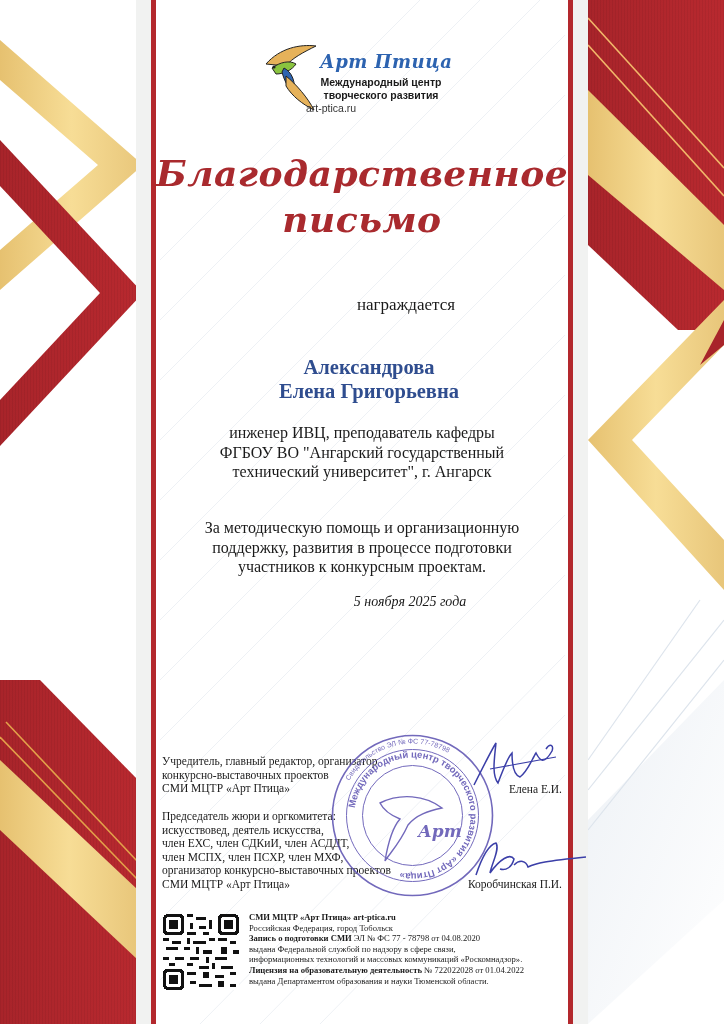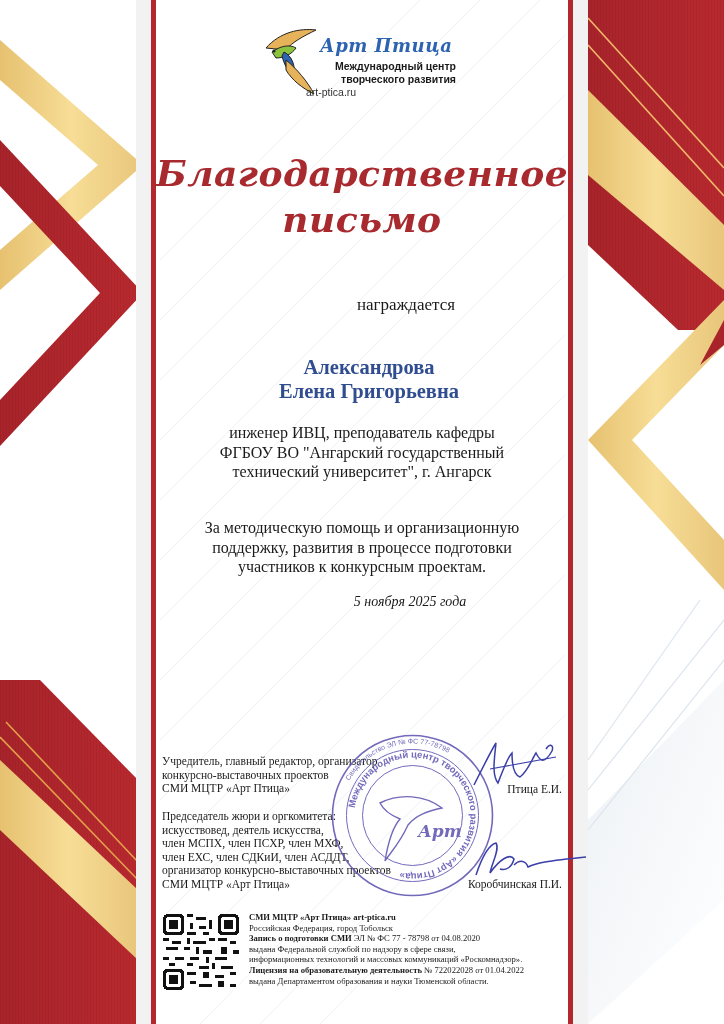--- a/index.html
+++ b/index.html
@@ -7,30 +7,30 @@
     width: 724px; height: 1024px; position: relative; overflow: hidden;
     background: #ffffff;
     font-family: "Liberation Serif", serif;
   }
   .page { position: absolute; inset: 0; }
   .bg-svg { position: absolute; left: 0; top: 0; width: 724px; height: 1024px; }
 
   .center { position: absolute; left: 0; width: 724px; text-align: center; }
 
   
-  .logo { position: absolute; left: 262px; top: 24px; width: 200px; height: 80px; }
+  .logo { position: absolute; left: 262px; top: 40px; width: 200px; height: 80px; }
   .logo-title {
     position: absolute; left: 58px; top: 11px;
     font-family: "DejaVu Serif", serif; font-style: italic; font-weight: bold;
     font-size: 18px; color: #2d63b0; letter-spacing: 0.5px;
   }
   .logo-sub {
     position: absolute; left: 44px; top: 36px; width: 150px;
     font-family: "Liberation Sans", sans-serif; font-weight: bold;
-    font-size: 10.5px; line-height: 12.5px; color: #1a1a1a; text-align: right;
+    font-size: 10.5px; line-height: 12.5px; color: #1a1a1a; text-align: center;
   }
   .logo-url {
     position: absolute; left: 44px; top: 62px; width: 150px;
     font-family: "Liberation Sans", sans-serif; font-size: 10.5px; color: #333; text-align: left;
   }
 
   .title {
     top: 150px; font-family: "DejaVu Serif", serif; font-style: italic; font-weight: bold;
     color: #a92a2e; font-size: 36px; line-height: 46px; letter-spacing: 0.5px;
   }
@@ -181,28 +181,28 @@
     <div>поддержку, развития в процессе подготовки</div>
     <div>участников к конкурсным проектам.</div>
   </div>
 
   <div class="center date">5 ноября 2025 года</div>
 
   <div class="sig-block" style="top:755px; height:41px;">
     <div class="line">Учредитель, главный редактор, организатор</div>
     <div class="line">конкурсно-выставочных проектов</div>
     <div class="line">СМИ МЦТР «Арт Птица»</div>
-    <div class="sig-name">Птица Е.И.</div>
+    <div class="sig-name">Елена Е.И.</div>
   </div>
 
   <div class="sig-block" style="top:810px; height:81px;">
     <div class="line">Председатель жюри и оргкомитета:</div>
     <div class="line">искусствовед, деятель искусства,</div>
+    <div class="line">член ЕХС, член СДКиИ,  член АСДДТ,</div>
     <div class="line">член МСПХ, член ПСХР, член МХФ,</div>
-    <div class="line">член ЕХС, член СДКиИ,  член АСДДТ,</div>
     <div class="line">организатор конкурсно-выставочных проектов</div>
     <div class="line">СМИ МЦТР «Арт Птица»</div>
     <div class="sig-name">Коробчинская П.И.</div>
   </div>
 
   <svg class="stamp" viewBox="0 0 165 165">
     <defs>
       <path id="ringOuter" d="M82.5,82.5 m-72,0 a72,72 0 1,1 144,0 a72,72 0 1,1 -144,0"></path>
       <path id="ringInner" d="M82.5,82.5 m-58,0 a58,58 0 1,1 116,0 a58,58 0 1,1 -116,0"></path>
     </defs>

